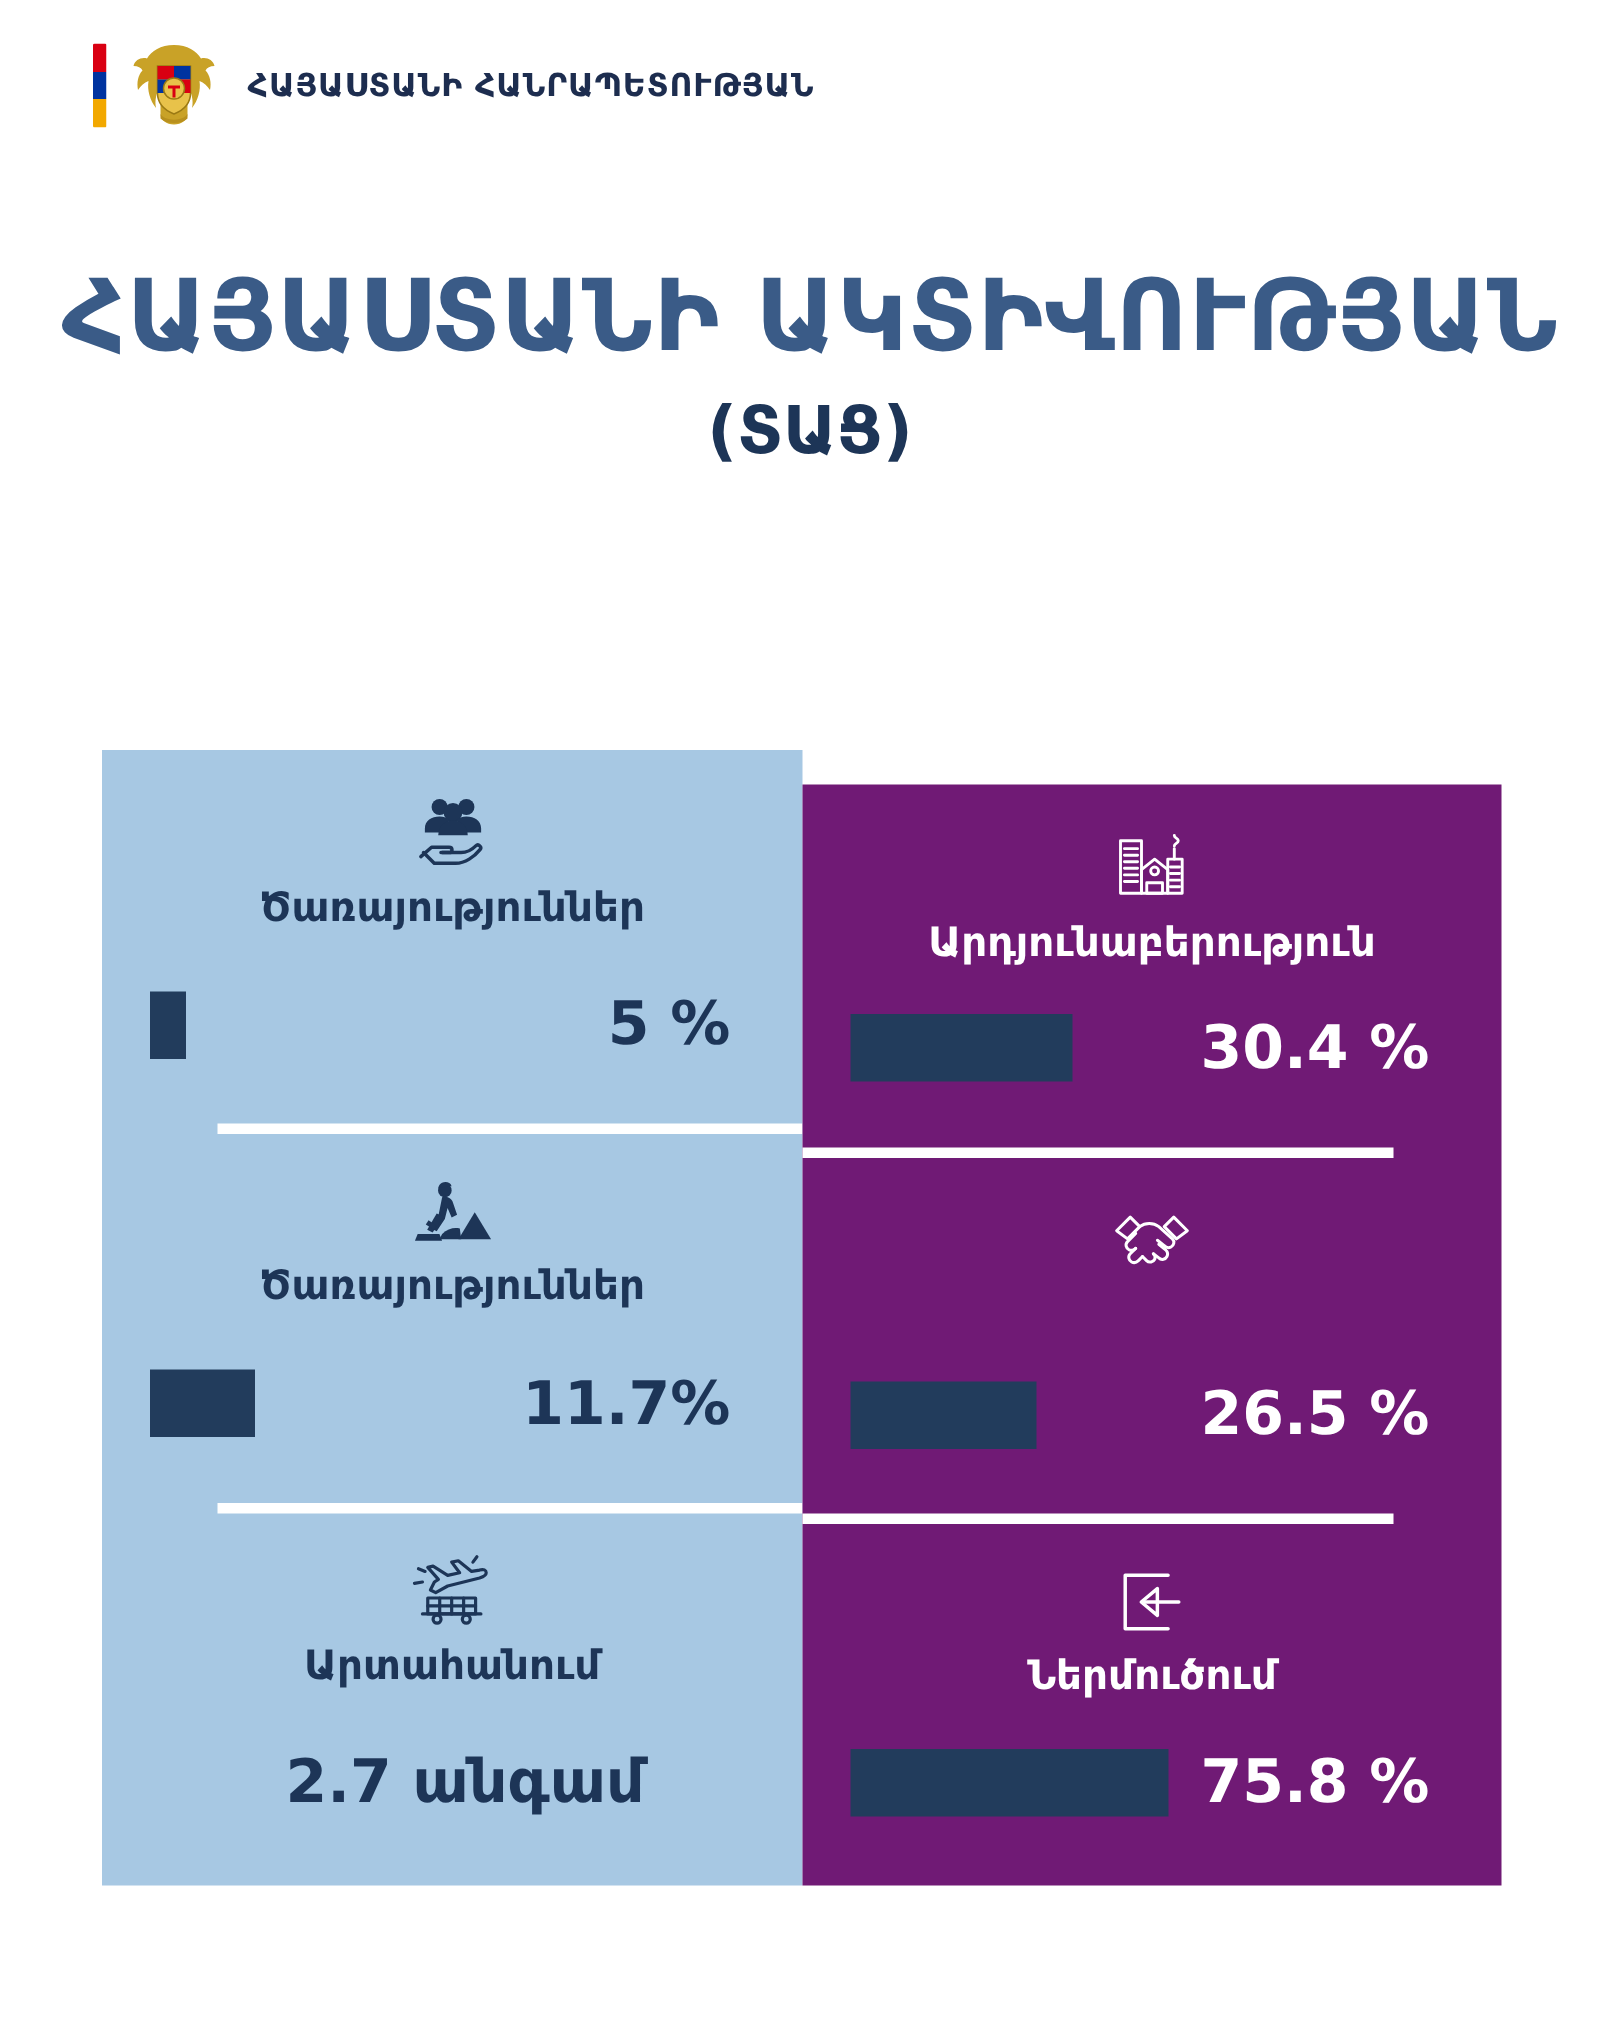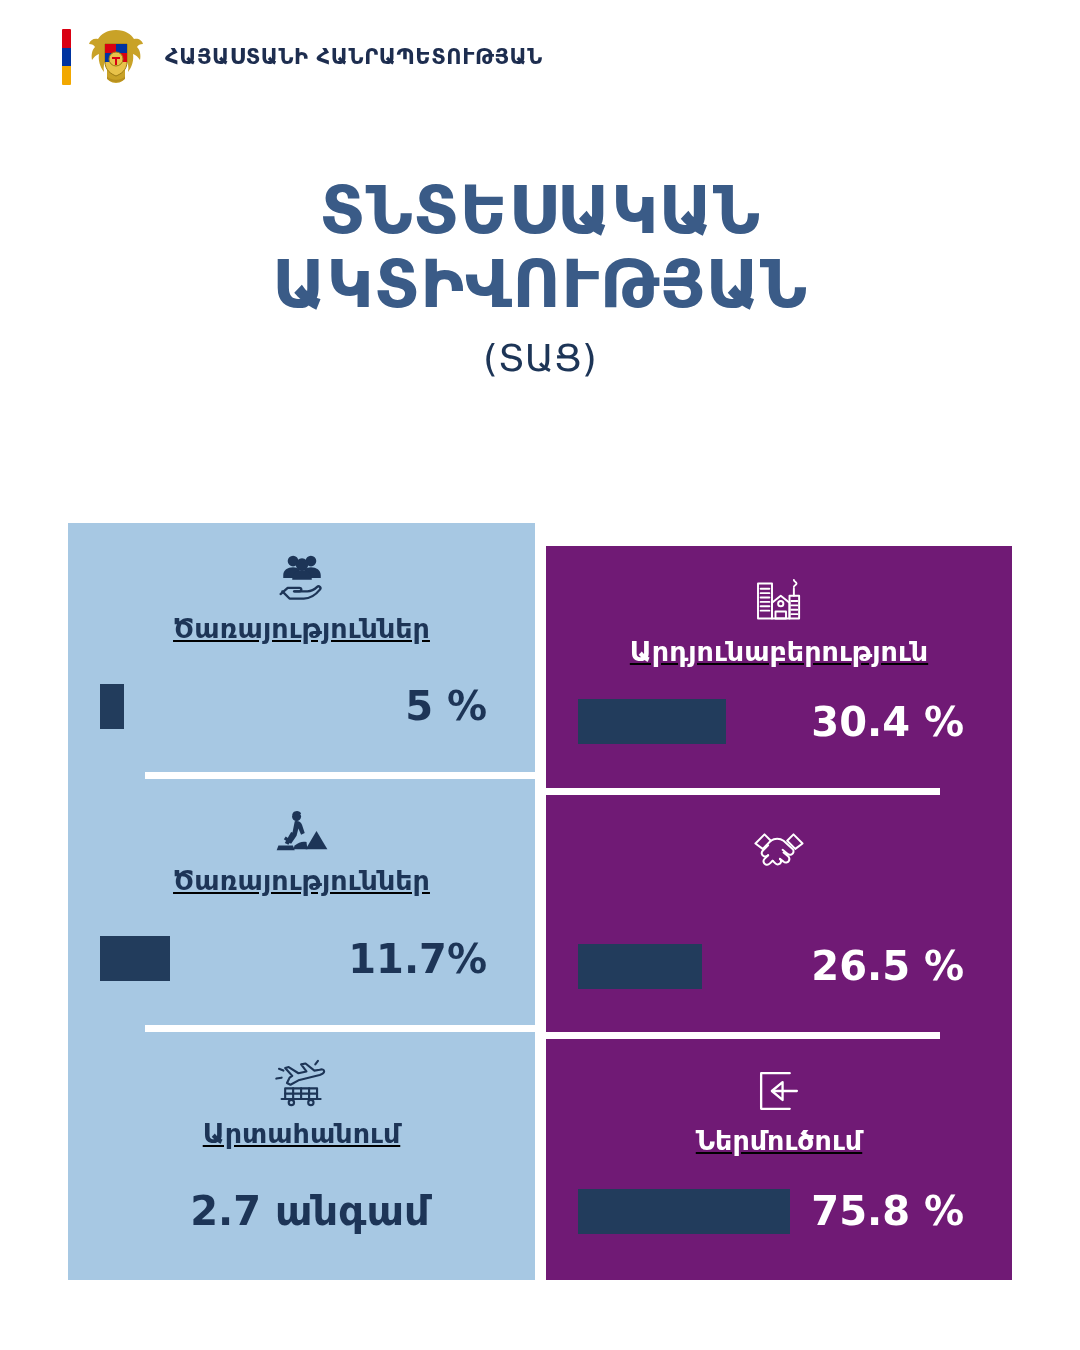--- a/index.html
+++ b/index.html
@@ -64,37 +64,35 @@
   .title-main {
     font-family: "DejaVu Sans", "Liberation Sans", sans-serif;
     font-size: 66px;
     font-weight: bold;
     color: #3a5b87;
     line-height: 1.12;
     letter-spacing: 0.5px;
   }
   .title-sub {
     font-family: "DejaVu Sans", "Liberation Sans", sans-serif;
-    font-size: 38px;
-    font-weight: normal;
+    font-size: 44px;
+    font-weight: bold;
     color: #1d3557;
     margin-top: 14px;
     text-align: center;
   }
 
   
   .grid {
     position: absolute;
     left: 68px;
-    top: 523px;
+    top: 500px;
     width: 944px;
     height: 757px;
     display: flex;
-    gap: 11px;
-    text-decoration: underline;
   }
   .col {
     display: flex;
     flex-direction: column;
     position: relative;
   }
   .col-left  { width: 467px; background: #a7c8e3; }
   .col-right { width: 466px; background: #701a75; margin-top: 23px; }
 
   .card {
@@ -193,21 +191,21 @@
       <path d="M22 50 C25 55 37 55 40 50 L40 53 C36 57 26 57 22 53 Z" fill="#B8901E"></path>
     </svg>
   </div>
 
   <div class="ministry-text">
     <div class="ministry-line">ՀԱՅԱՍՏԱՆԻ ՀԱՆՐԱՊԵՏՈՒԹՅԱՆ</div>
   </div>
 </div>
 
 <div class="title-wrap">
-  <div class="title-main">ՏՆՏԵՍԱԿԱՆ ԱԿՏԻՎՈՒԹՅԱՆ</div>
+  <div class="title-main">ՀԱՅԱՍՏԱՆԻ ԱԿՏԻՎՈՒԹՅԱՆ</div>
   <div class="title-sub">(ՏԱՑ)</div>
 </div>
 
 <div class="grid">
 
   <div class="col col-left">
 
     <div class="card">
       <div class="icon-box">
         <svg viewBox="0 0 64 56" width="58" height="50" aria-hidden="true">

